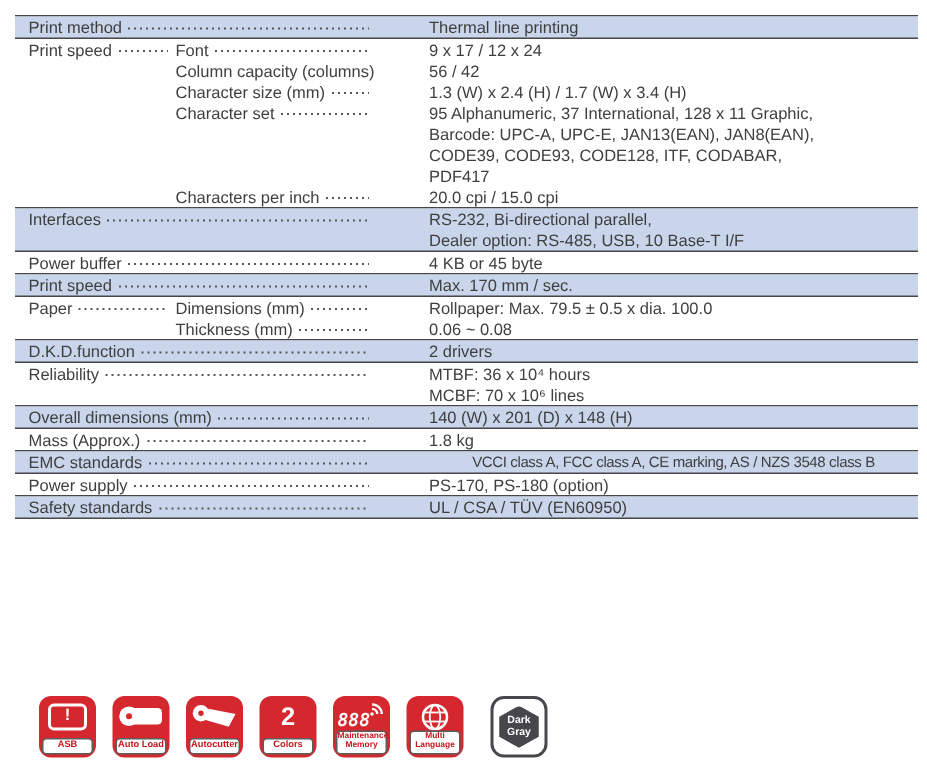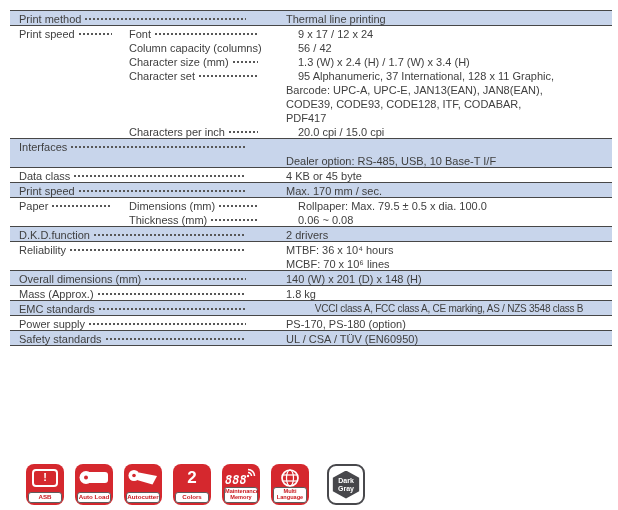--- a/index.html
+++ b/index.html
@@ -10,21 +10,21 @@
   }
   
   .spec-table{
     position:absolute;left:10px;top:10px;width:602px;
     border-top:1.6px solid #474747;
   }
   .row{border-bottom:1.6px solid #474747;padding-left:9px;}
   .row.blue{background:#c8d5eb;}
   .line{display:flex;line-height:16.4px;height:14px;}
   .c1{width:98px;display:flex;min-width:0;}
-  .c2{width:134px;display:flex;min-width:0;margin-left:12px;}
+  .c2{width:134px;display:flex;min-width:0;}
   .cfull{width:232px;display:flex;min-width:0;flex:none;}
   .lbl,.slbl{white-space:nowrap;flex:none;}
   .dots{
     flex:1 1 auto;min-width:0;margin:0 5px 0 3px;
     background-image:radial-gradient(circle,#575757 0.9px,rgba(0,0,0,0) 1.05px);
     background-size:4px 4px;background-repeat:repeat-x;background-position:0 6px;
   }
   .val{flex:1;white-space:nowrap;margin-left:35px;}
   .val.cond{font-size:10px;letter-spacing:-0.25px;text-align:center;}
   
@@ -128,30 +128,31 @@
         </div>
         <div class="val">20.0 cpi / 15.0 cpi</div>
       </div>
     </div>
     <div class="row blue">
       <div class="line">
         <div class="cfull">
           <span class="lbl">Interfaces</span>
           <span class="dots"></span>
         </div>
+        <div class="val">RS-232, Bi-directional parallel,</div>
       </div>
       <div class="line">
         <div class="cfull"></div>
         <div class="val">Dealer option: RS-485, USB, 10 Base-T I/F</div>
       </div>
     </div>
     <div class="row">
       <div class="line">
         <div class="cfull">
-          <span class="lbl">Data class</span>
+          <span class="lbl">Power buffer</span>
           <span class="dots"></span>
         </div>
         <div class="val">4 KB or 45 byte</div>
       </div>
     </div>
     <div class="row blue">
       <div class="line">
         <div class="cfull">
           <span class="lbl">Print speed</span>
           <span class="dots"></span>

